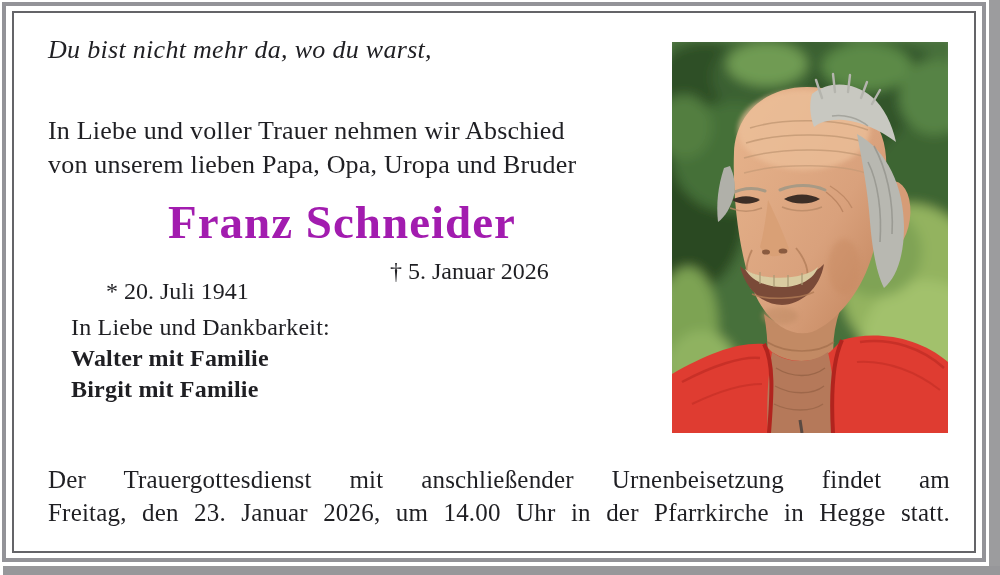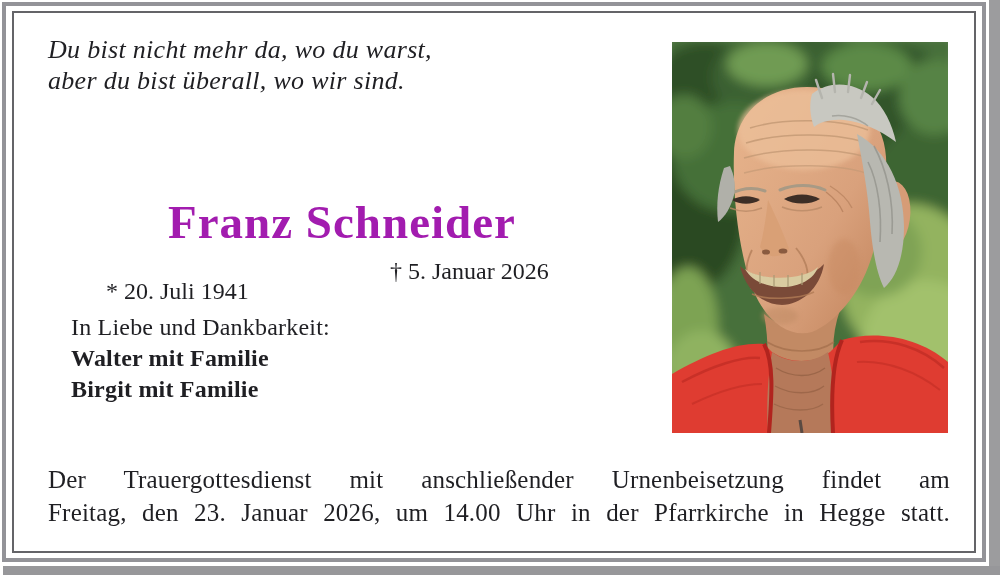--- a/index.html
+++ b/index.html
@@ -36,23 +36,26 @@
 
 <div id="canvas">
 
   <div class="edge-right"></div>
   <div class="edge-bottom"></div>
   <div class="frame-outer"></div>
   <div class="frame-inner"></div>
 
   <div class="quote">
     <div>Du bist nicht mehr da, wo du warst,</div>
-    <div>aber du bist überall, wo wir sind.</div>
   </div>
 
+  <div class="intro">
+    <div>In Liebe und voller Trauer nehmen wir Abschied</div>
+    <div>von unserem lieben Papa, Opa, Uropa und Bruder</div>
+  </div>
 
   <div class="deceased">Franz Schneider</div>
 
   <div class="birth">* 20. Juli 1941</div>
   <div class="death">† 5. Januar 2026</div>
 
   <div class="family">
     <div>In Liebe und Dankbarkeit:</div>
     <div class="bold">Walter mit Familie</div>
     <div class="bold">Birgit mit Familie</div>

